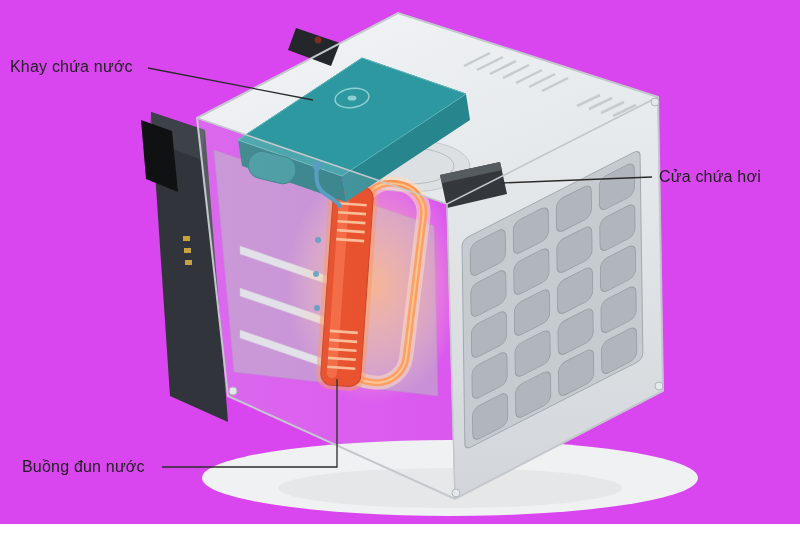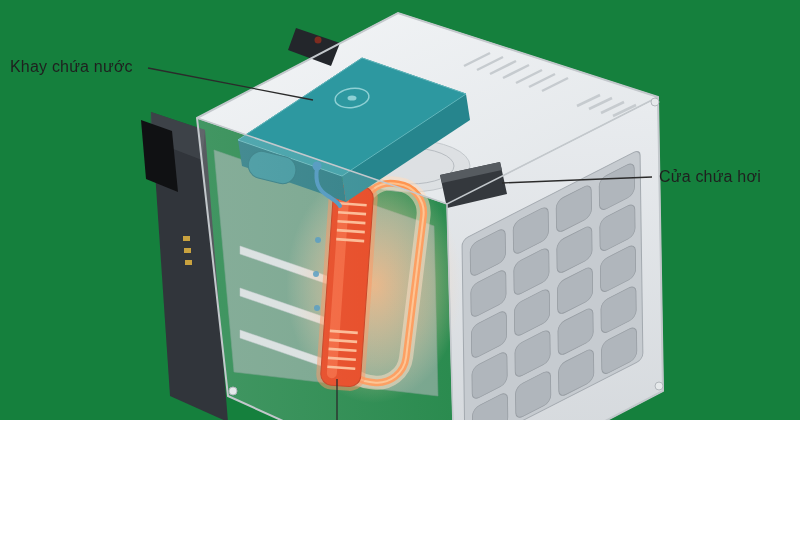--- a/index.html
+++ b/index.html
@@ -1,20 +1,20 @@
 <!DOCTYPE html>
 <html><head>
 <meta charset="utf-8">
 <style>
   html, body { margin: 0; padding: 0; background: #ffffff; }
   .canvas {
     position: relative;
     width: 800px;
-    height: 420px;
-    background: #15803d;
+    height: 524px;
+    background: #d946ef;
     overflow: hidden;
     font-family: "Liberation Sans", sans-serif;
   }
   .canvas svg { position: absolute; left: 0; top: 0; }
   .label {
     position: absolute;
     font-size: 16px;
     font-weight: 500;
     color: #1f1f1f;
     letter-spacing: 0.2px;
@@ -196,14 +196,15 @@
       <path d="M148,68 L313,100"></path>
       <path d="M652,177 L502,183"></path>
       <path d="M162,467 L337,467 L337,379"></path>
     </g>
   </svg>
 
   <div class="label" style="left:10px; top:57px">Khay chứa nước</div>
 
   <div class="label" style="left:659px; top:167px">Cửa chứa hơi</div>
 
+  <div class="label" style="left:22px; top:457px">Buồng đun nước</div>
 
 </div>
 
 </body></html>

